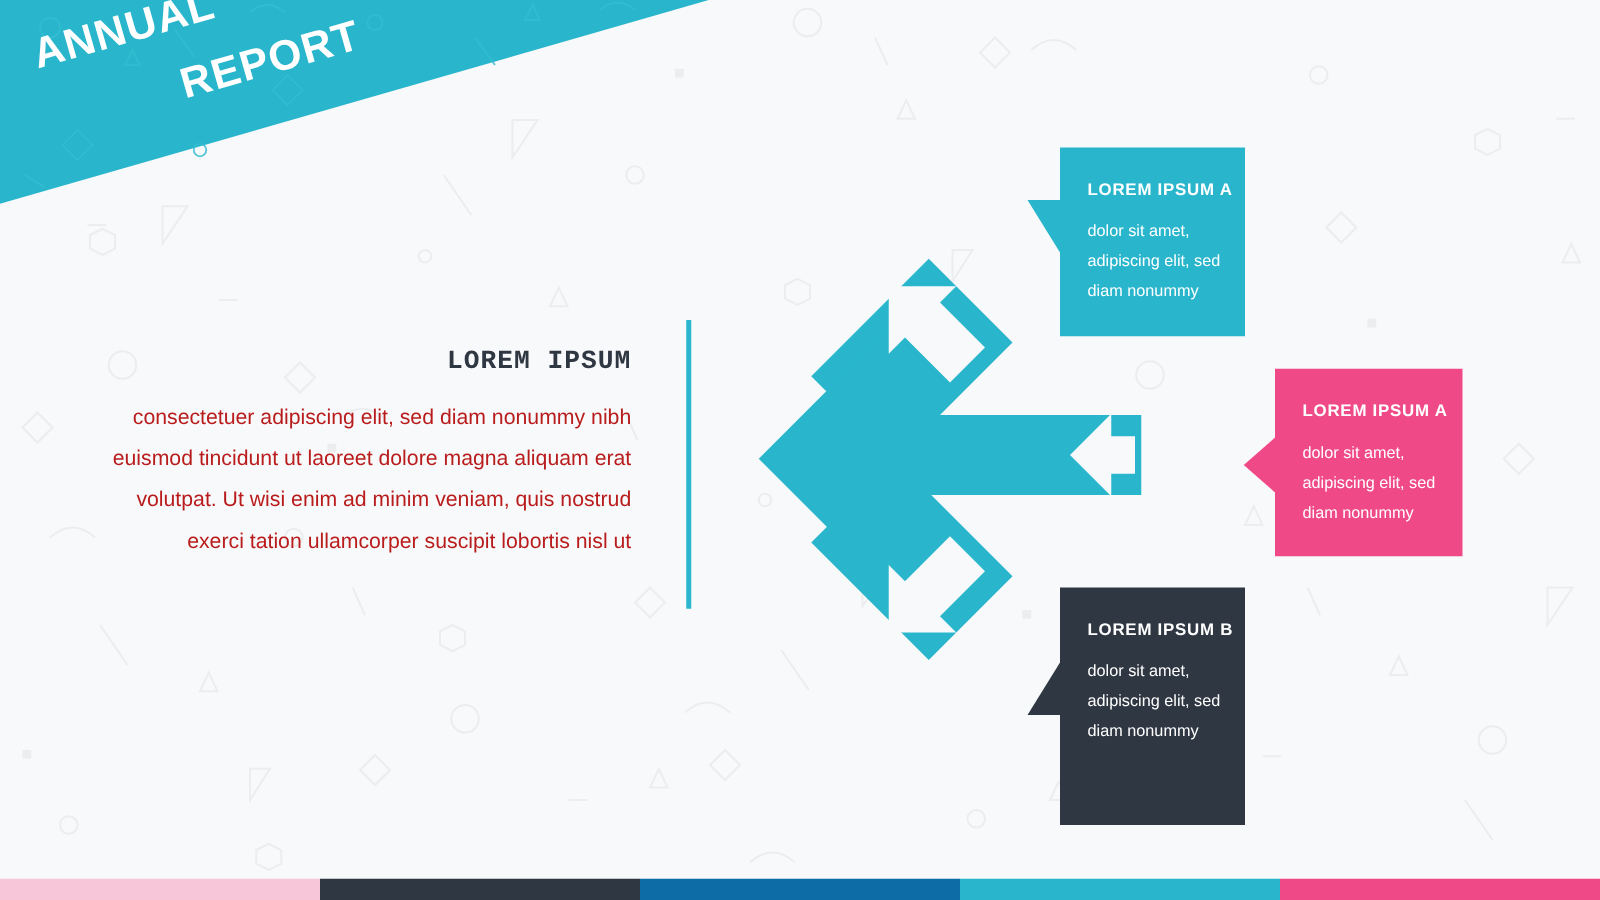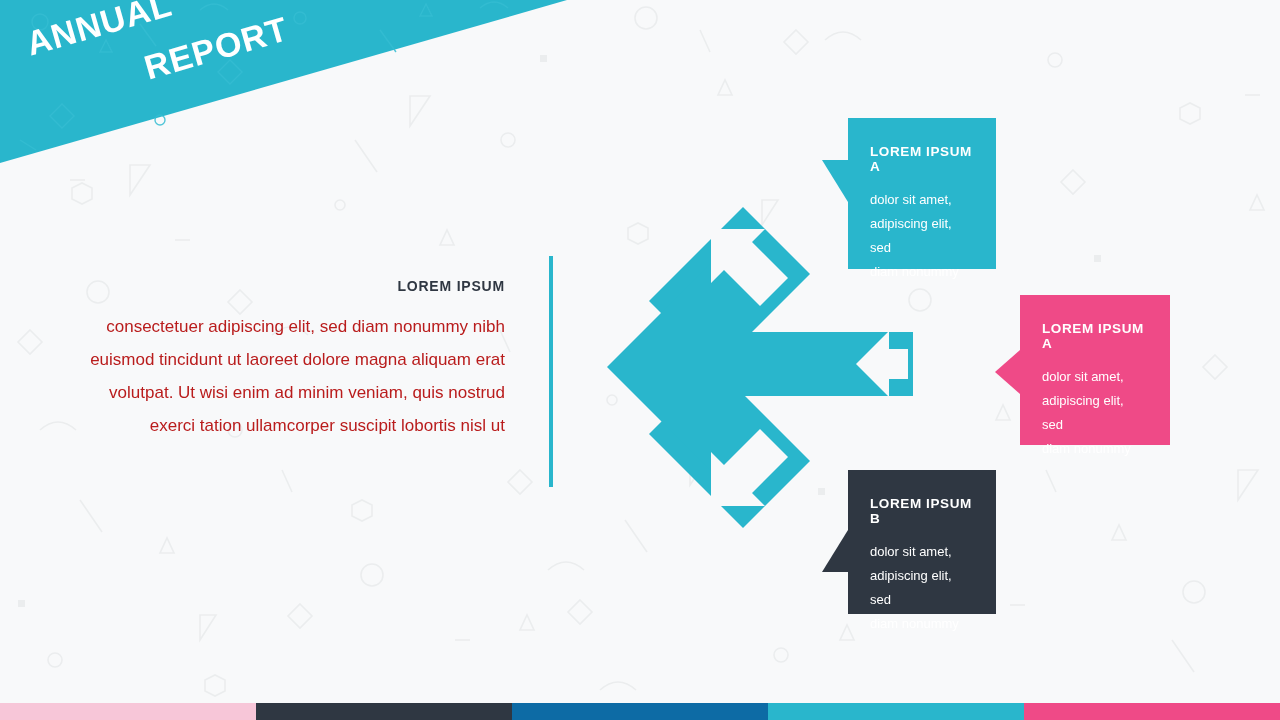--- a/index.html
+++ b/index.html
@@ -68,24 +68,25 @@
   .left-block {
     position: absolute;
     left: 60px;
     top: 278px;
     width: 445px;
     text-align: right;
     z-index: 2;
   }
   .left-heading {
     color: #2f3742;
-    font-size: 14px;
+    font-size: 21px;
     font-weight: bold;
     letter-spacing: 0.8px;
     margin: 0 0 16px 0;
+    font-family: Liberation Mono, monospace;
   }
   .left-body {
     color: #b91c1c;
     font-size: 17px;
     line-height: 1.95;
     margin: 0;
     font-weight: 400;
   }
 
   
@@ -112,21 +113,21 @@
   
   .callout {
     position: absolute;
     z-index: 5;
     box-sizing: border-box;
   }
   .callout .body-wrap {
     position: relative;
     width: 100%;
     height: 100%;
-    padding: 26px 22px 0 22px;
+    padding: 26px 7px 0 22px;
     box-sizing: border-box;
   }
   .callout-title {
     color: #ffffff;
     font-size: 13.5px;
     font-weight: bold;
     letter-spacing: 0.6px;
     margin: 0 0 14px 0;
   }
   .callout-line {
@@ -172,21 +173,21 @@
     border-top: 22px solid transparent;
     border-bottom: 22px solid transparent;
     border-right: 25px solid #ef4a87;
   }
 
   
   .callout-dark {
     left: 848px;
     top: 470px;
     width: 148px;
-    height: 144px;
+    height: 190px;
     background: #2f3742;
   }
   .callout-dark .tail {
     left: -26px;
     top: 60px;
     border-top: 42px solid transparent;
     border-bottom: 0 solid transparent;
     border-right: 26px solid #2f3742;
   }
 

